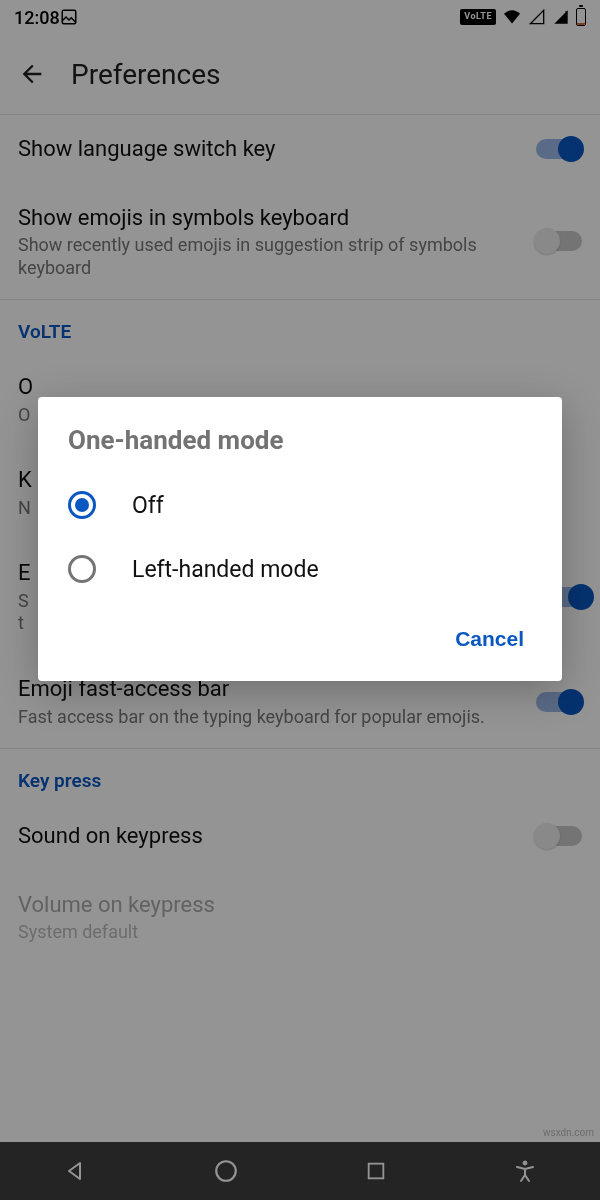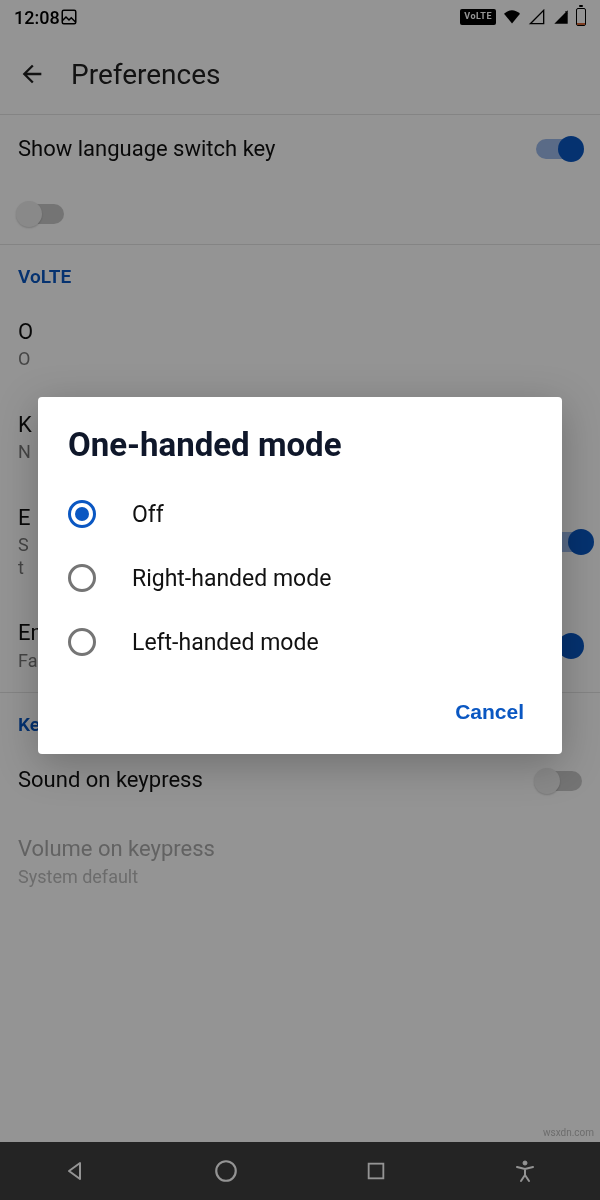--- a/index.html
+++ b/index.html
@@ -43,21 +43,21 @@
 
   
   .navbar { position: absolute; bottom: 0; left: 0; right: 0; height: 58px; background: #3e3e3e; display: flex; align-items: center; justify-content: space-around; }
   .navbar svg { fill: #fff; stroke: #fff; }
 
   
   .scrim { position: absolute; inset: 0; background: rgba(0,0,0,0.42); }
 
   
   .dialog { position: absolute; left: 38px; right: 38px; top: 397px; background: #fff; border-radius: 4px; box-shadow: 0 10px 40px rgba(0,0,0,0.25); padding: 28px 0 12px; }
-  .dialog-title { font-size: 33px; font-weight: 700; color: #0f172a; padding: 0 30px 18px; }
+  .dialog-title { font-size: 26px; font-weight: 700; color: #737373; padding: 0 30px 18px; }
   .radio-row { display: flex; align-items: center; padding: 18px 30px; gap: 36px; cursor: pointer; }
   .radio { width: 28px; height: 28px; border-radius: 50%; border: 3px solid #757575; position: relative; flex-shrink: 0; }
   .radio.selected { border-color: #0a57c2; }
   .radio.selected::after { content:""; position: absolute; inset: 4px; border-radius: 50%; background: #0a57c2; }
   .radio-label { font-size: 23px; color: #111; }
   .dialog-actions { display: flex; justify-content: flex-end; padding: 18px 26px 10px; }
   .dialog-btn { font-size: 21px; font-weight: 600; color: #0a57c2; background: none; border: none; padding: 8px 12px; cursor: pointer; }
 
   .watermark { position: absolute; right: 6px; bottom: 62px; font-size: 10px; color: #bbb; writing-mode: horizontal-tb; }
 </style>
@@ -100,20 +100,24 @@
 <div class="settings">
 
   <div class="item">
     <div class="item-text">
       <div class="item-title">Show language switch key</div>
     </div>
     <div class="toggle on"></div>
   </div>
 
   <div class="item">
+    <div class="item-text">
+      <div class="item-title">Show emojis in symbols keyboard</div>
+      <div class="item-sub">Show recently used emojis in suggestion strip of symbols keyboard</div>
+    </div>
     <div class="toggle off"></div>
   </div>
 
   <div class="divider"></div>
 
   <div class="section-header">VoLTE</div>
 
   <div class="item">
     <div class="item-text">
       <div class="item-title">O</div>
@@ -186,23 +190,19 @@
 
 <div class="dialog">
   <div class="dialog-title">One-handed mode</div>
 
   <div class="radio-row">
     <div class="radio selected"></div>
     <div class="radio-label">Off</div>
   </div>
   <div class="radio-row">
     <div class="radio"></div>
-    <div class="radio-label">Right-handed mode</div>
-  </div>
-  <div class="radio-row">
-    <div class="radio"></div>
     <div class="radio-label">Left-handed mode</div>
   </div>
 
   <div class="dialog-actions">
     <button class="dialog-btn">Cancel</button>
   </div>
 </div>
 
 </body></html>

